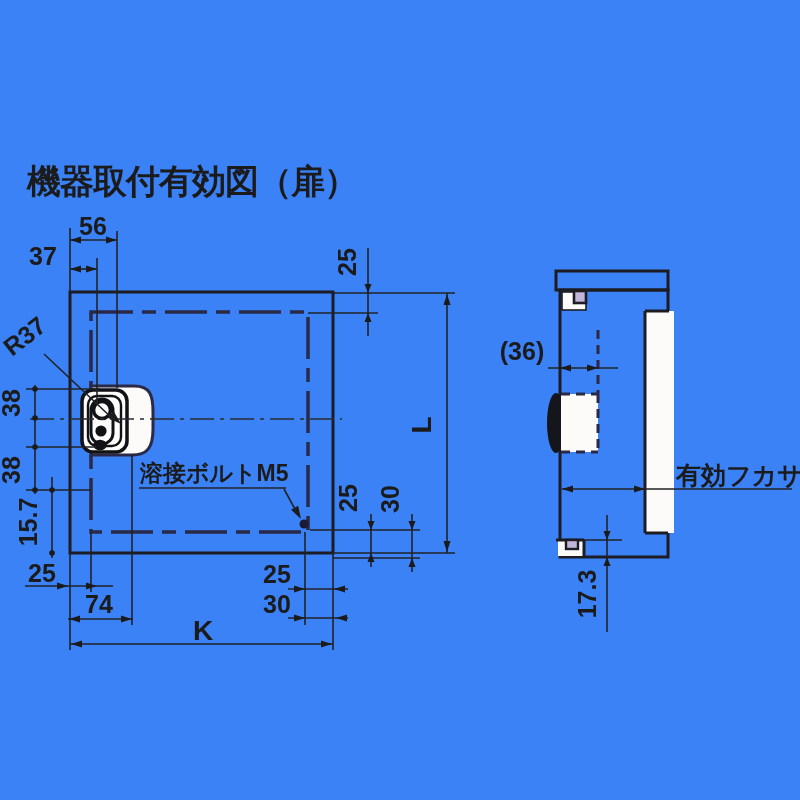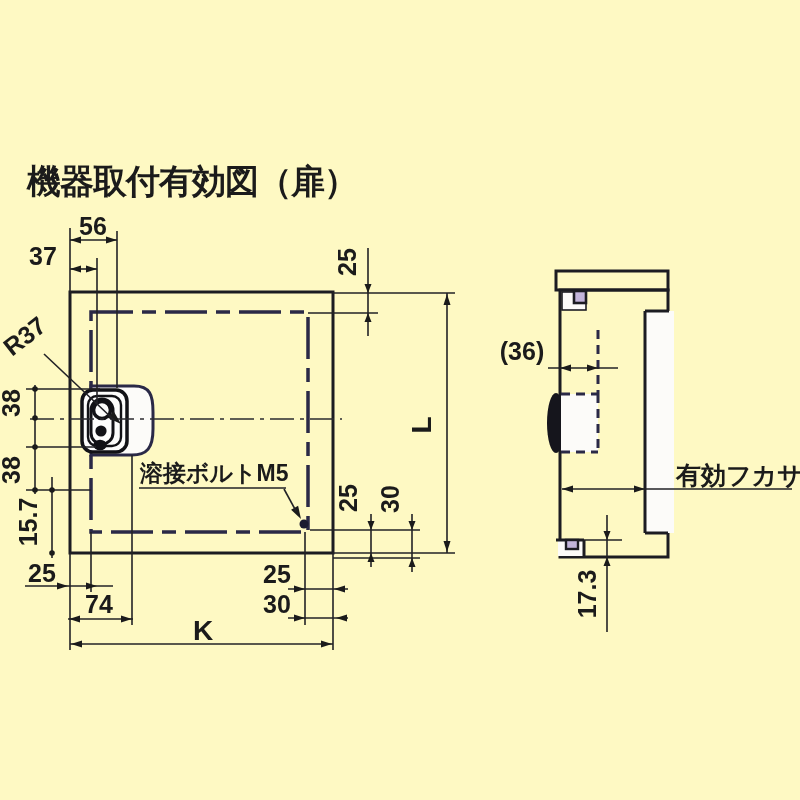--- a/index.html
+++ b/index.html
@@ -1,16 +1,16 @@
 <!DOCTYPE html>
 <html><head>
 <meta charset="utf-8">
 <style>
   html,body{margin:0;padding:0;background:#fcfbf9;}
-  .page{position:relative;width:800px;height:800px;background:#fef9c3;overflow:hidden;
+  .page{position:relative;width:800px;height:800px;background:#3b82f6;overflow:hidden;
         font-family:"Liberation Sans", sans-serif;}
   svg{position:absolute;left:0;top:0;}
   text{fill:#1b1b1b;font-family:"Liberation Sans", sans-serif;}
   .obj{stroke:#1c1c22;stroke-width:3;fill:none;}
   .thin{stroke:#222226;stroke-width:1.6;fill:none;}
   .dash{stroke:#2a2947;stroke-width:3.5;fill:none;stroke-dasharray:42 9 14 9;}
   .cdash{stroke:#2a2947;stroke-width:3;fill:none;stroke-dasharray:9 6;}
   .arrow{fill:#1b1b1b;stroke:none;}
   .dimtxt{font-size:25px;font-weight:700;}
   .big{font-size:28px;font-weight:700;}

